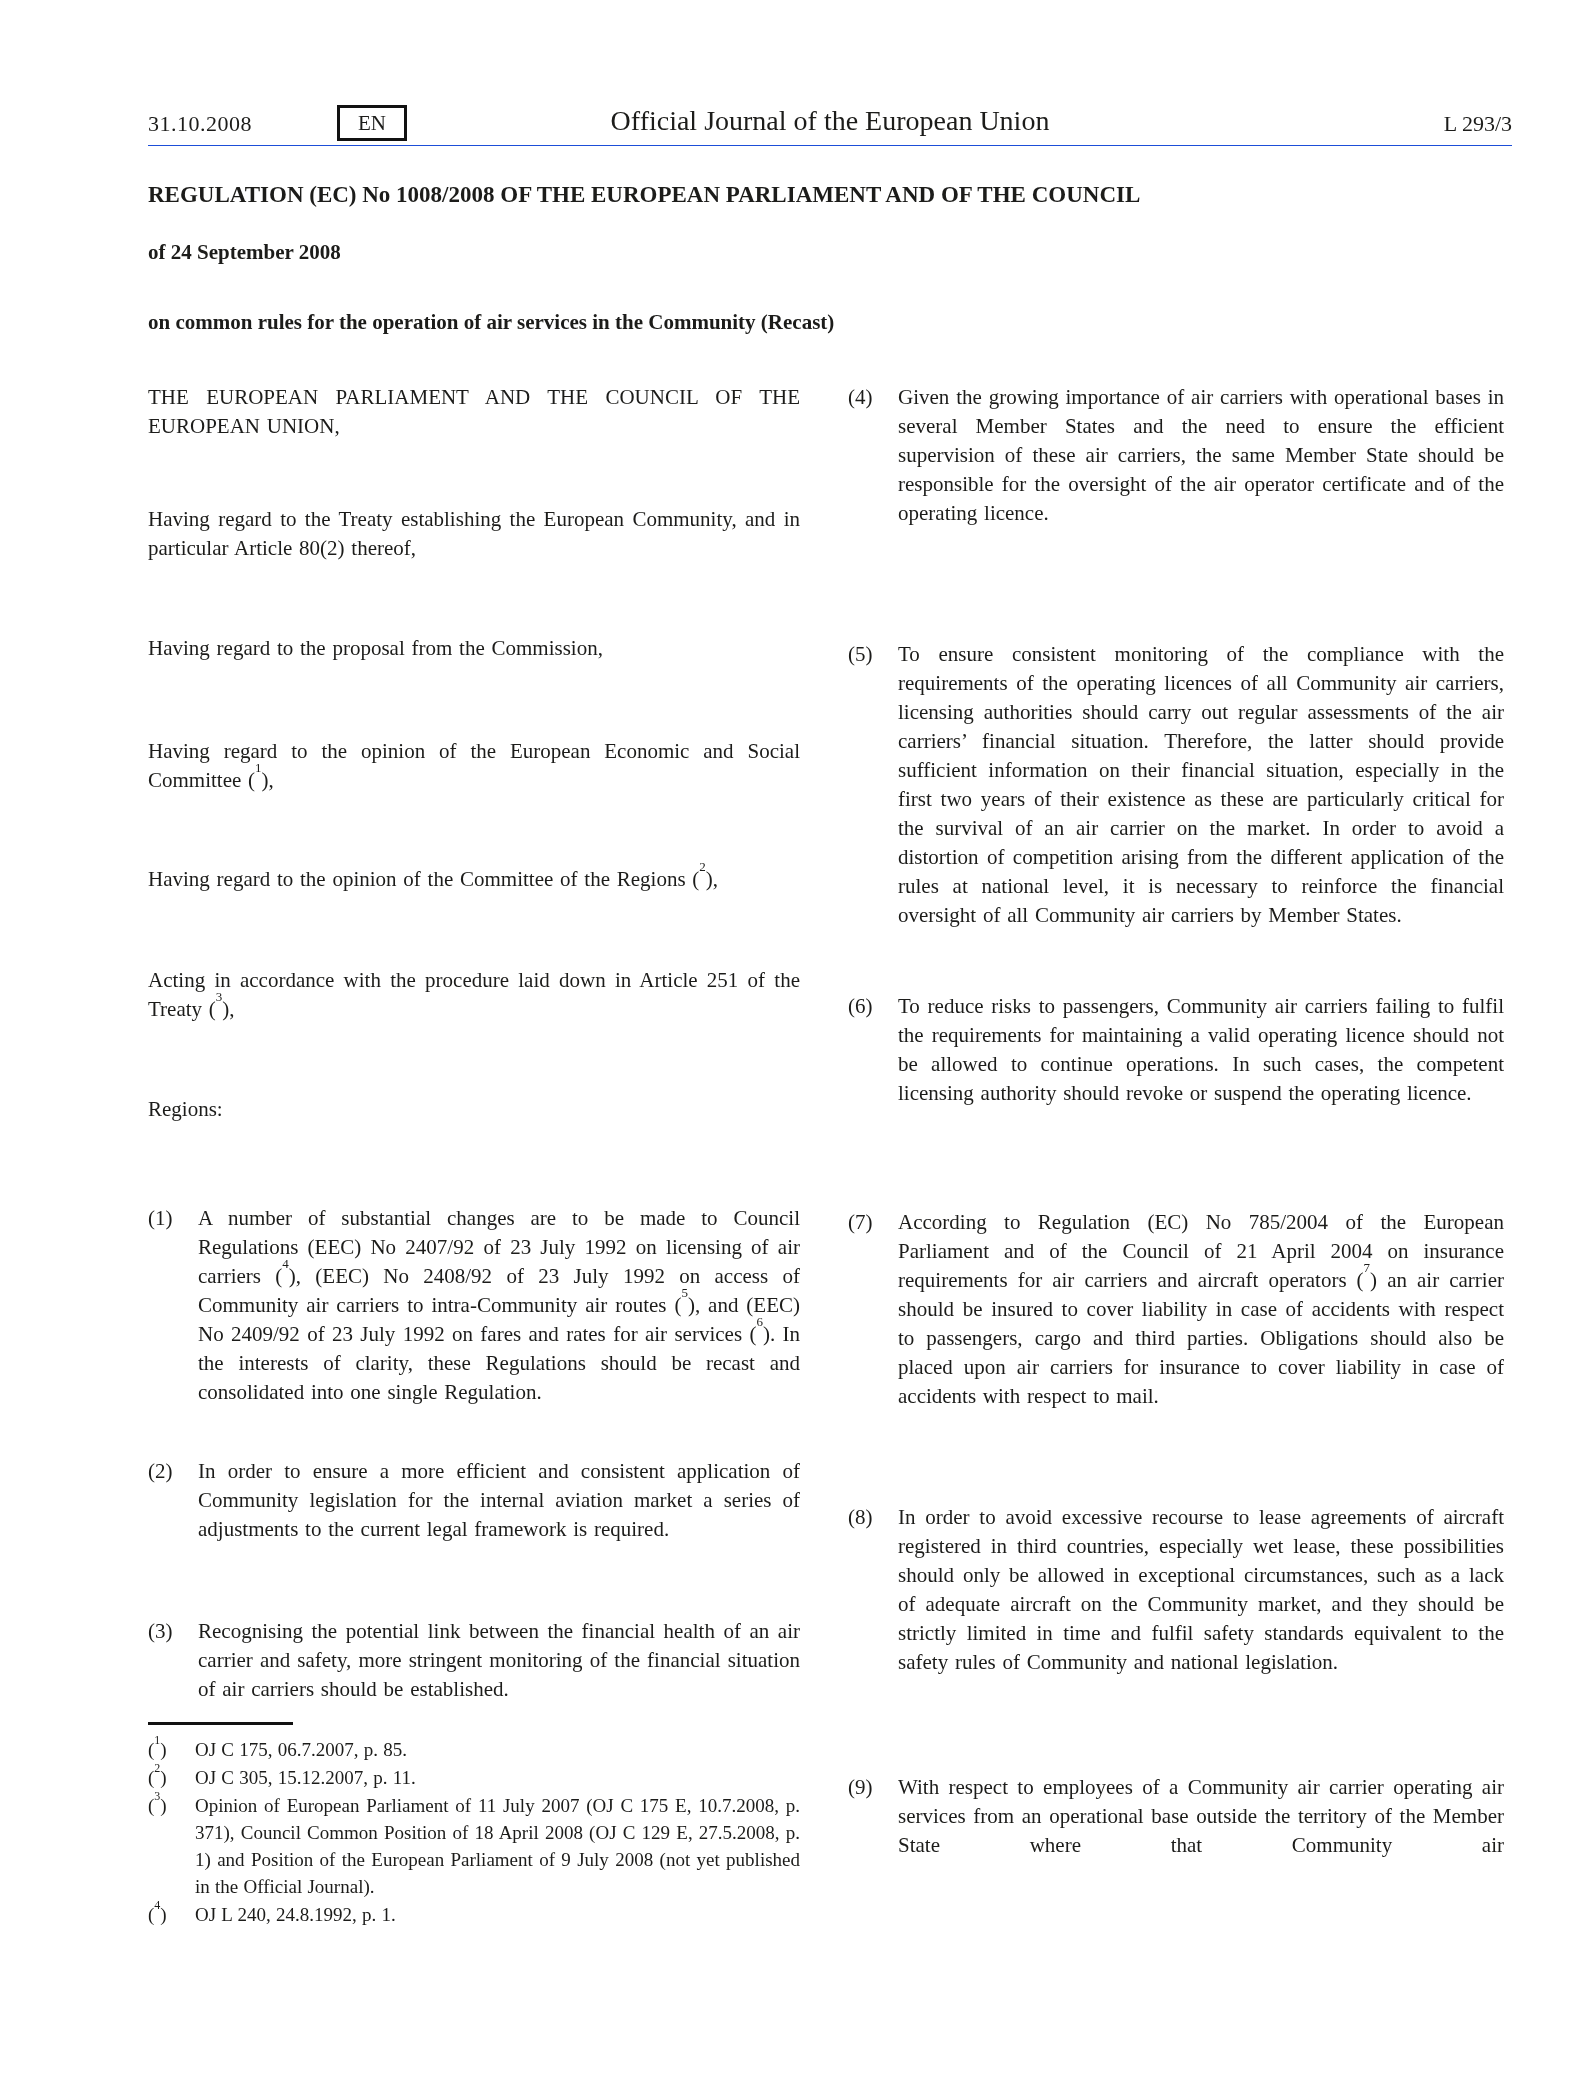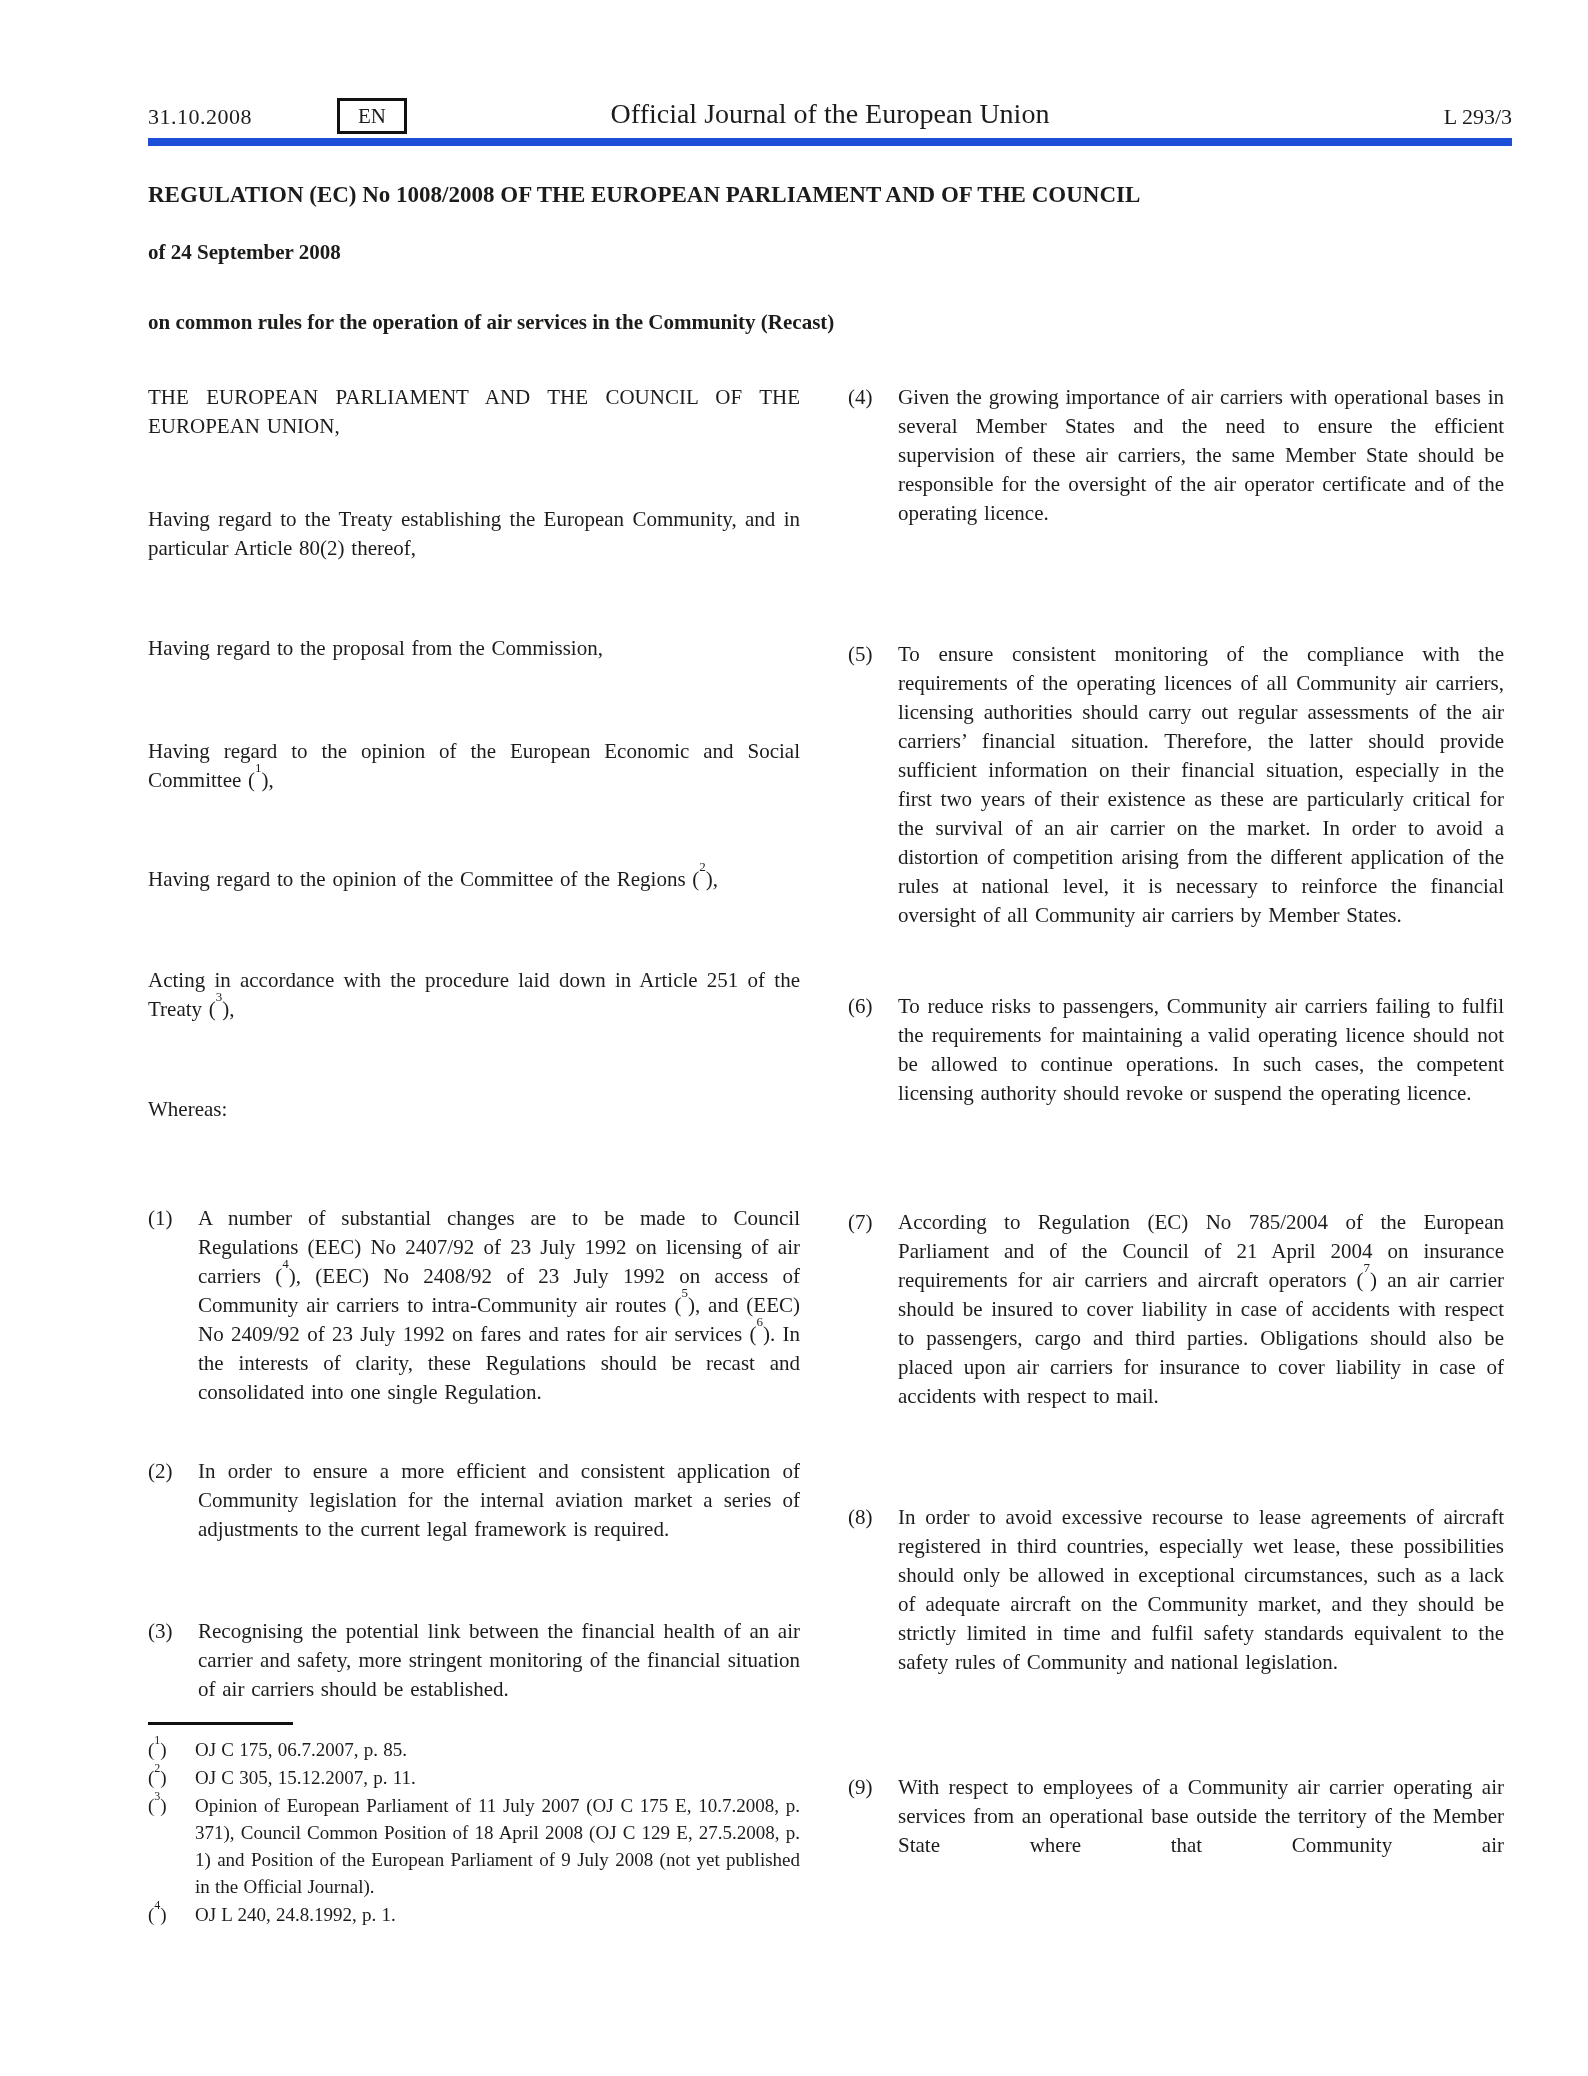--- a/index.html
+++ b/index.html
@@ -13,21 +13,21 @@
   .page {
     width: 1588px; height: 2076px;
     padding: 88px 76px 0 148px;
     overflow: hidden;
     position: relative;
   }
   
   .header {
     position: relative;
     height: 58px;
-    border-bottom: 8px solid #1d4ed8;
+    border-bottom: 1px solid #1d4ed8;
   }
   .h-date {
     position: absolute; left: 0; bottom: 8px;
     font-size: 22px; letter-spacing: 0.5px;
   }
   .h-lang {
     position: absolute; left: 189px; bottom: 4px;
     width: 70px; height: 36px;
     border: 3px solid #111;
     display: flex; align-items: center; justify-content: center;
@@ -125,21 +125,21 @@
       <p class="blk mb-ha">Having regard to the Treaty establishing the European Community, and in particular Article 80(2) thereof,</p>
 
       <p class="blk mb-hb">Having regard to the proposal from the Commission,</p>
 
       <p class="blk mb-hc"><span>Having regard to the opinion of the European Economic and Social Committee (</span><sup class="fnref">1</sup><span>),</span></p>
 
       <p class="blk mb-hd"><span>Having regard to the opinion of the Committee of the Regions (</span><sup class="fnref">2</sup><span>),</span></p>
 
       <p class="blk mb-he"><span>Acting in accordance with the procedure laid down in Article 251 of the Treaty (</span><sup class="fnref">3</sup><span>),</span></p>
 
-      <p class="blk mb-wh">Whereas:</p>
+      <p class="blk mb-wh">Regions:</p>
 
       <div class="recital mb-r1">
         <span class="rnum">(1)</span>
         <p class="rtext"><span>A number of substantial changes are to be made to Council Regulations (EEC) No 2407/92 of 23 July 1992 on licensing of air carriers (</span><sup class="fnref">4</sup><span>), (EEC) No 2408/92 of 23 July 1992 on access of Community air carriers to intra-Community air routes (</span><sup class="fnref">5</sup><span>), and (EEC) No 2409/92 of 23 July 1992 on fares and rates for air services (</span><sup class="fnref">6</sup><span>). In the interests of clarity, these Regulations should be recast and consolidated into one single Regulation.</span></p>
       </div>
 
       <div class="recital mb-r2">
         <span class="rnum">(2)</span>
         <p class="rtext">In order to ensure a more efficient and consistent application of Community legislation for the internal aviation market a series of adjustments to the current legal framework is required.</p>
       </div>

